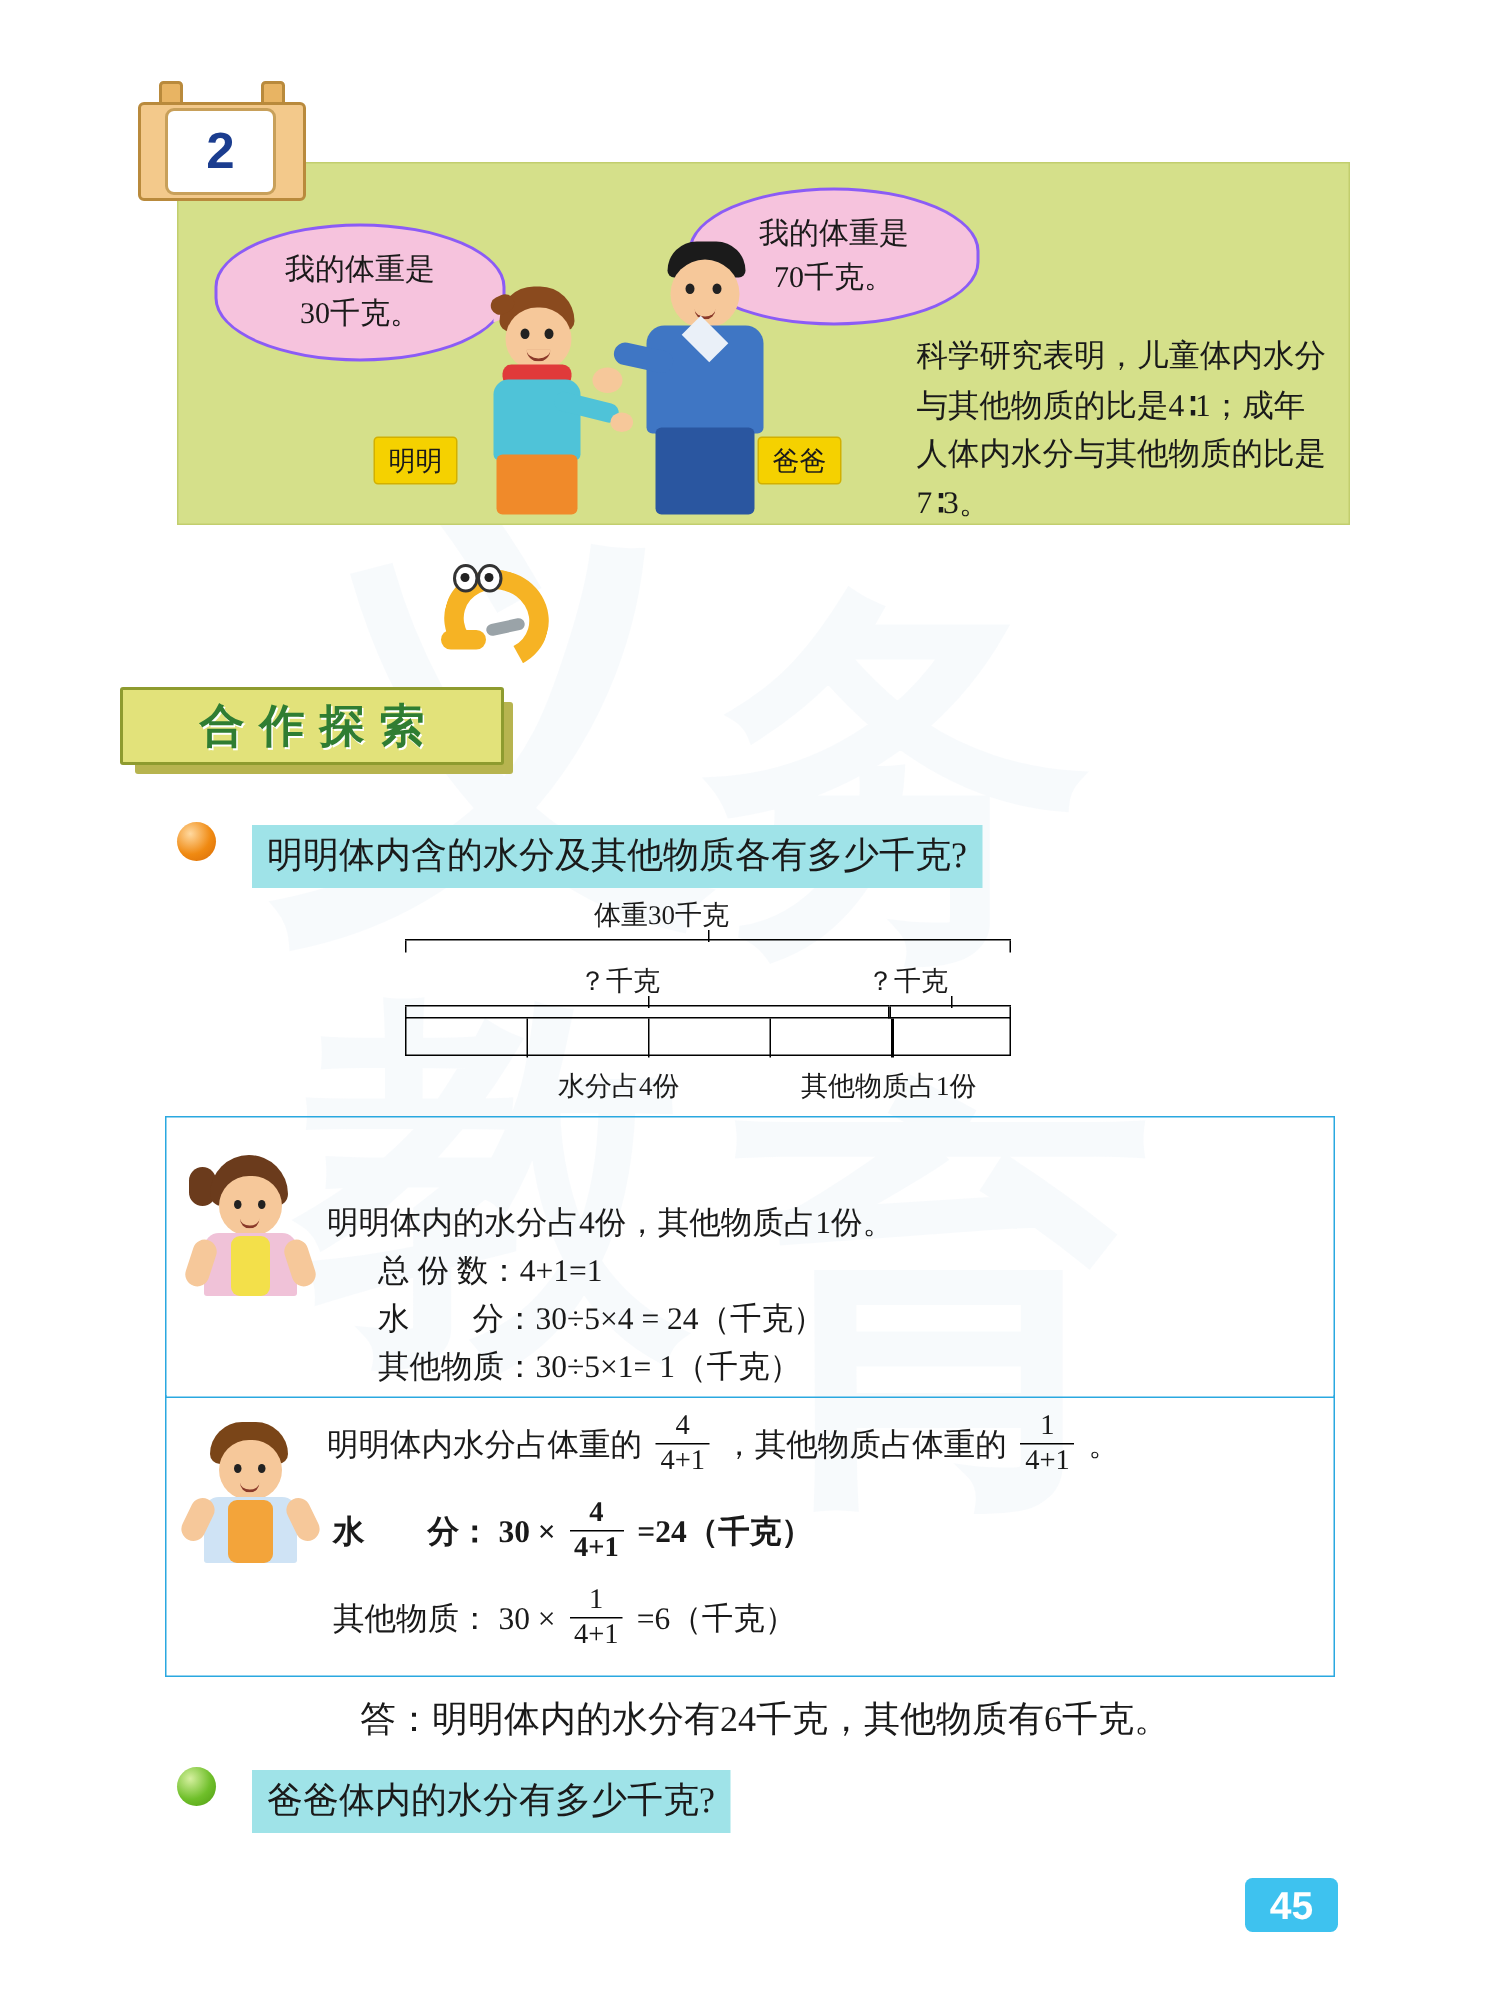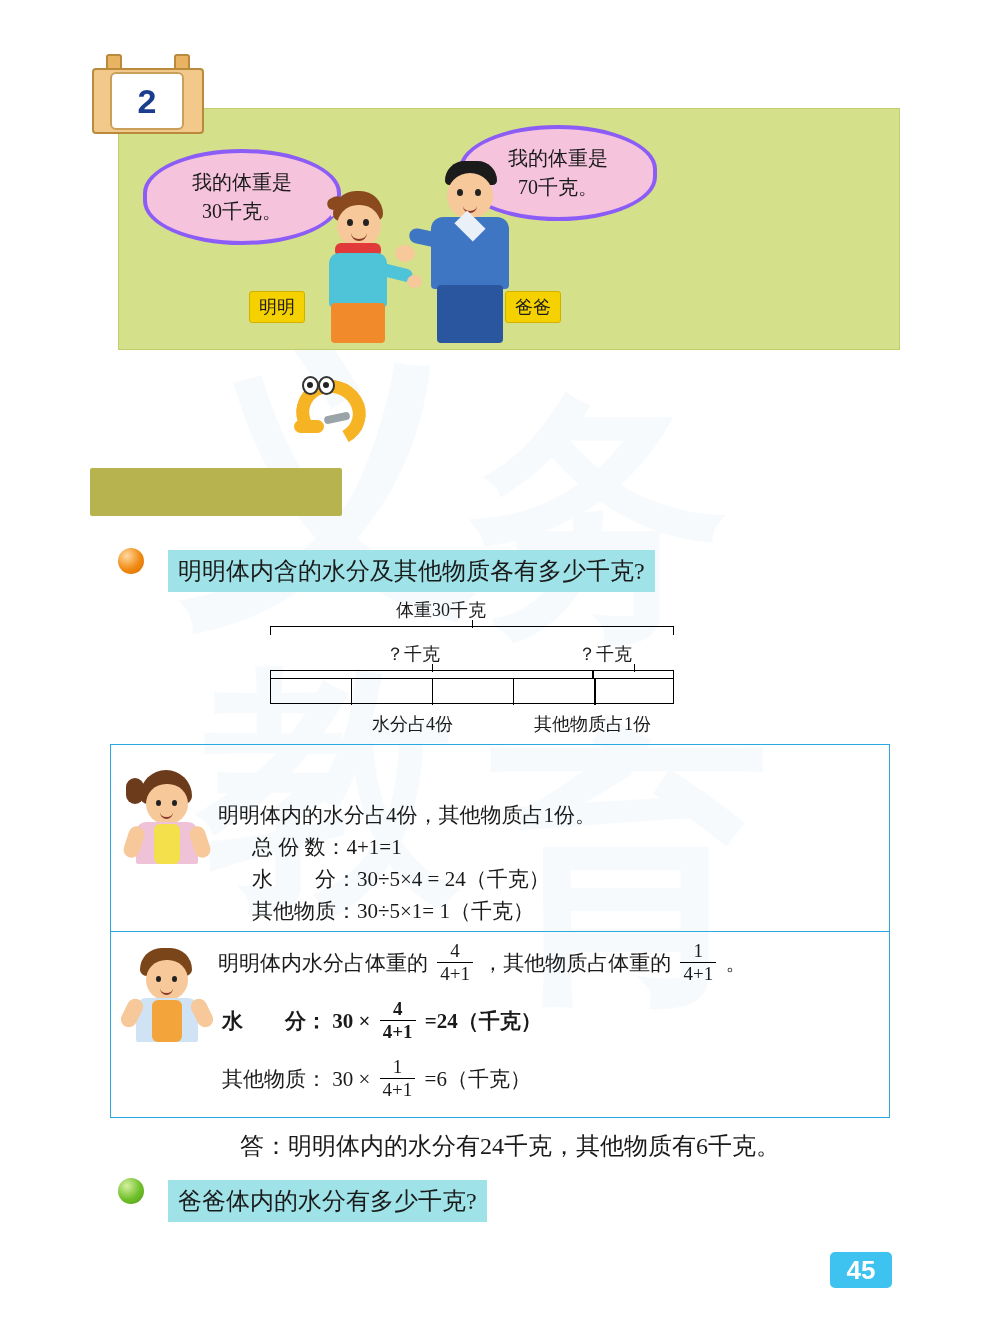--- a/index.html
+++ b/index.html
@@ -85,21 +85,21 @@
     width: 780px;
     height: 240px;
     background: #d5e08a;
     border: 1px solid #c2ce6e;
     z-index: 2;
   }
 
   .bubble {
     position: absolute;
     background: #f6c3dd;
-    border: 4px solid #8b5cf6;
+    border: 2px solid #8b5cf6;
     border-radius: 50% / 46%;
     display: flex;
     flex-direction: column;
     align-items: center;
     justify-content: center;
     font-size: 20px;
     line-height: 1.45;
     color: #1a1a1a;
     text-align: center;
   }
@@ -477,38 +477,42 @@
     <div class="shirt"></div>
     <div class="collar"></div>
     <div class="pants"></div>
     <div class="arm"></div>
     <div class="hand"></div>
   </div>
 
   <div class="name-tag n1">明明</div>
   <div class="name-tag n2">爸爸</div>
 
+  <div class="scene-note">科学研究表明，儿童体内水分与其他物质的比是4∶1；成年人体内水分与其他物质的比是7∶3。</div>
 </div>
 
 <div class="q-row">
   <div class="worm">
     <div class="wbody"></div>
     <div class="wtail"></div>
     <div class="weye l">
         <i></i>
       </div>
     <div class="weye r">
         <i></i>
       </div>
     <div class="wdot"></div>
   </div>
 </div>
 
 <div class="banner">
   <div class="shadow"></div>
+  <div class="plate">
+    <span>合作探索</span>
+  </div>
 </div>
 
 <div class="bullet orange" style="left:118px; top:548px;"></div>
 <div class="q-highlight" style="left:168px; top:550px;">明明体内含的水分及其他物质各有多少千克?</div>
 
 <div class="bar-wrap">
   <div class="bd-label" style="left:134px; top:0px;">体重30千克</div>
 
   <div class="brace" style="left:8px; top:28px; width:404px;">
     <div class="mid"></div>

